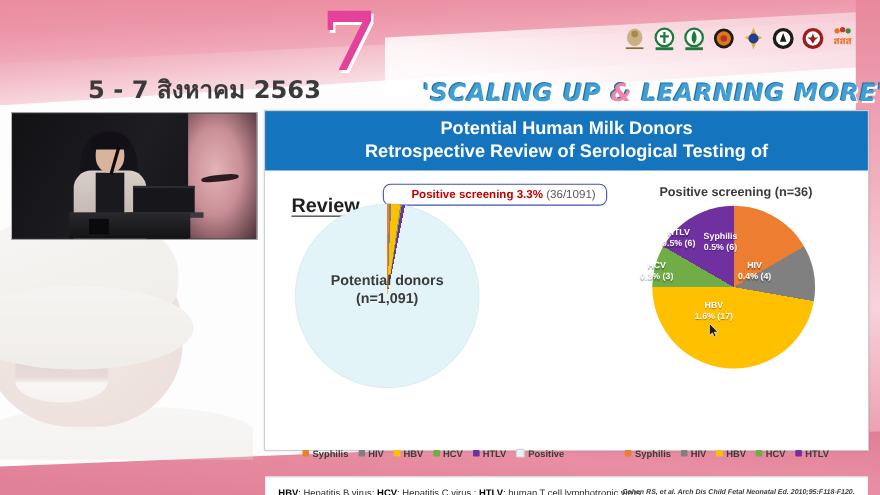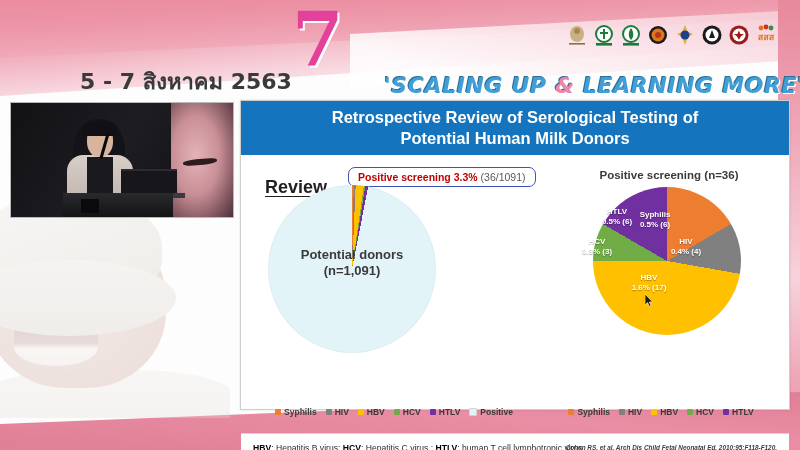--- a/index.html
+++ b/index.html
@@ -139,21 +139,21 @@
   .result-label{
     position:absolute;left:24px;top:22px;font-size:18px;font-weight:bold;color:#1f1f1f;
     text-decoration:underline;text-underline-offset:3px;
   }
 
   .callout{
     position:absolute;left:107px;top:12px;
     border:1.6px solid #3f52b5;border-radius:7px;background:#ffffff;
     padding:3px 9px;white-space:nowrap;font-size:10.5px;
   }
-  .callout .red{color:#c00000;font-weight:bold;}
+  .callout .red{color:#c00000;font-weight:bold;margin-left:16px;}
   .callout .gray{color:#595959;}
 
   .arrow{position:absolute;left:409px;top:38px;width:44px;height:40px;}
 
   
   .pie-left{
     position:absolute;left:27px;top:30px;width:168px;height:168px;border-radius:50%;
     background:
       conic-gradient(from 0deg,
         #ed7d31 0deg 1.19deg,
@@ -295,22 +295,22 @@
     <div class="v-mic"></div>
     <div class="v-laptop"></div>
     <div class="v-laptop-base"></div>
     <div class="v-podium"></div>
     <div class="v-podium-plate"></div>
   </div>
 
   <div class="slide">
 
     <div class="slide-title">
+      <span>Potential Human Milk Donors</span>
       <span>Retrospective Review of Serological Testing of</span>
-      <span>Potential Human Milk Donors</span>
     </div>
 
     <div class="slide-body">
 
       <div class="result-label">Review</div>
 
       <div class="callout">
         <span class="red">Positive screening 3.3%</span>
         <span class="gray">(36/1091)</span>
       </div>

